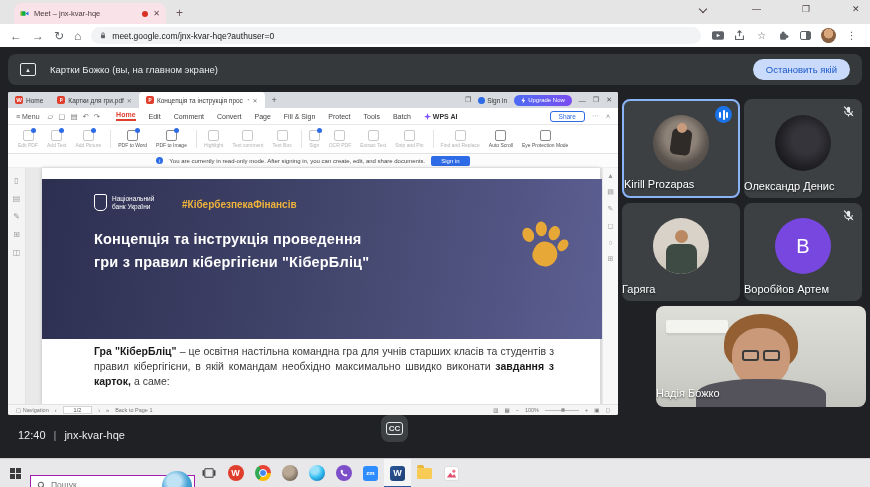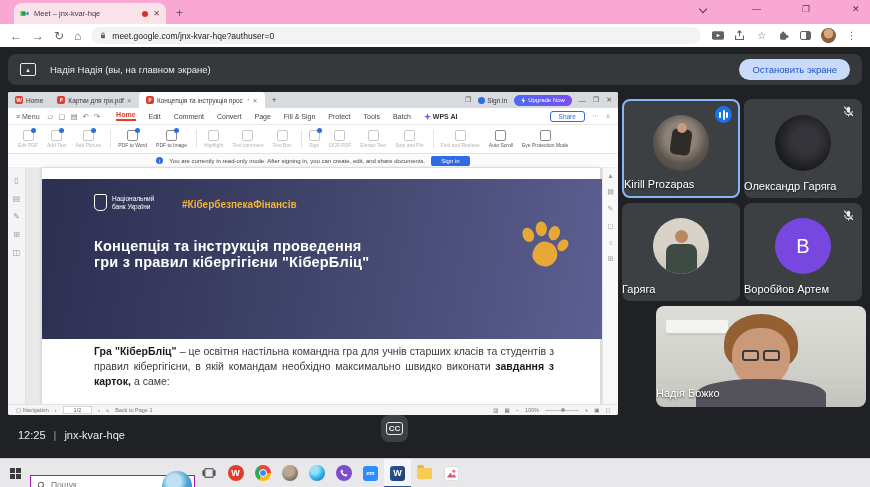--- a/index.html
+++ b/index.html
@@ -1,21 +1,21 @@
 <!DOCTYPE html>
 <html><head>
 <meta charset="utf-8">
 <style>
   * { margin:0; padding:0; box-sizing:border-box; font-family:"Liberation Sans","DejaVu Sans",sans-serif; }
   html,body { width:870px; height:487px; }
   body { position:relative; overflow:hidden; background:#202124; }
   .abs { position:absolute; }
 
   
-  #tabstrip { left:0; top:0; width:870px; height:36px; background:#f9a8d4; }
+  #tabstrip { left:0; top:0; width:870px; height:36px; background:#e5e5e5; }
   .btab { left:14px; top:3px; width:152px; height:21px; background:#FAE3E8; border-radius:8px 8px 0 0;
           display:flex; align-items:center; gap:5px; padding:0 6px; }
   .btab-title { font-size:7.5px; color:#45383C; white-space:nowrap; overflow:hidden; flex:1; }
   .rec-dot { width:6px; height:6px; border-radius:50%; background:#D93025; flex:none; }
   .tab-x { font-size:8px; color:#5F4A4F; flex:none; }
   .newtab { left:176px; top:6px; font-size:12px; color:#6C5257; }
   .winctl { top:4px; font-size:9px; color:#4A3B3F; }
   #navbar { left:0; top:24px; width:870px; height:23px; background:#FFFFFF; display:flex; align-items:center; }
   .navic { font-size:12px; color:#5F6368; margin-left:10px; }
   #urlpill { margin-left:10px; width:610px; height:17px; background:#F1F3F4; border-radius:9px;
@@ -81,21 +81,21 @@
   #wps-rrail { position:absolute; right:0; top:0; width:16px; height:100%; background:#F8F8F9; border-left:1px solid #E6E6E7;
                display:flex; flex-direction:column; align-items:center; gap:9px; padding-top:4px; color:#9a9a9a; font-size:7px; }
   #page { position:absolute; left:34px; top:0; width:558px; height:236px; background:#FFFFFF; box-shadow:0 0 4px rgba(0,0,0,.18); }
   #doc-banner { position:absolute; left:0; top:11px; width:572px; height:160px;
                 background:linear-gradient(100deg,#2C2F50 0%,#45486F 55%,#5D6094 100%); }
   #nbu { position:absolute; left:52px; top:15px; display:flex; align-items:center; gap:5px; }
   .nbu-emblem { width:13px; height:17px; border:1.3px solid #fff; border-radius:2px 2px 5px 5px; }
   .nbu-text { font-size:6.5px; color:#fff; line-height:1.2; }
   #hashtag { position:absolute; left:140px; top:20px; font-size:10px; font-weight:bold; color:#EFB33C; }
   .doc-title { position:absolute; left:52px; color:#fff; font-weight:bold; font-size:14.5px; letter-spacing:.2px; }
-  #dt1 { top:59px; } #dt2 { top:75px; }
+  #dt1 { top:52px; } #dt2 { top:75px; }
   #doc-sub { position:absolute; left:52px; top:112px; font-size:11.5px; color:#C2A258; }
   #paw { position:absolute; right:45px; top:42px; width:52px; height:52px; }
   #doc-para { position:absolute; left:52px; top:176px; width:460px; font-size:10.5px; line-height:1.45; color:#3A3A3A; text-align:justify; }
   #doc-para b { color:#191919; }
   #wps-status { position:absolute; left:0; top:312px; width:100%; height:11px; background:#F5F5F6; border-top:1px solid #E2E2E3;
                 display:flex; align-items:center; font-size:5.5px; color:#777; gap:6px; padding:0 8px; }
   .pgbox { background:#fff; border:1px solid #D5D5D5; padding:0 10px; font-size:5.5px; color:#555; }
   .st-right { margin-left:auto; display:flex; align-items:center; gap:6px; }
   .zoom-line { width:34px; height:1px; background:#BDBDBD; position:relative; }
   .zoom-line::after { content:""; position:absolute; left:16px; top:-2px; width:4px; height:4px; border-radius:50%; background:#999; }
@@ -219,22 +219,22 @@
       </span>
     <span id="nav-avatar"></span>
     <span class="ric">⋮</span>
   </div>
 </div>
 
 <div class="abs" id="presbar">
   <span class="pres-ic">
       <span>▲</span>
     </span>
-  <span id="presname">Надія Надія (вы, на главном экране)</span>
-  <button id="stopbtn">Остановить экране</button>
+  <span id="presname">Картки Божко (вы, на главном экране)</span>
+  <button id="stopbtn">Остановить якій</button>
 </div>
 
 <div class="abs" id="wps">
   <div id="wps-tabs">
     <div class="wtab">
       <span class="wps-logo">W</span>
       <span>Home</span>
     </div>
     <div class="wtab">
       <span class="pdf-ic">P</span>
@@ -459,21 +459,21 @@
 </div>
 
 <div class="abs tile" id="tile2">
   <div class="av" id="av2"></div>
   <svg class="micoff" viewBox="0 0 24 24">
     <rect x="9" y="3" width="6" height="11" rx="3" fill="#E8EAED"></rect>
     <path d="M5 11a7 7 0 0014 0" fill="none" stroke="#E8EAED" stroke-width="2"></path>
     <line x1="12" y1="18" x2="12" y2="21" stroke="#E8EAED" stroke-width="2"></line>
     <line x1="4" y1="3" x2="20" y2="20" stroke="#E8EAED" stroke-width="2.4"></line>
   </svg>
-  <span class="tname">Олександр Гаряга</span>
+  <span class="tname">Олександр Денис</span>
 </div>
 
 <div class="abs tile" id="tile3">
   <div class="av" id="av3">
       <div class="hd"></div>
       <div class="sh"></div>
     </div>
   <span class="tname">Гаряга</span>
 </div>
 
@@ -495,21 +495,21 @@
   <div class="glasses">
       <span class="lens"></span>
       <span class="lens"></span>
     </div>
   <div class="torso"></div>
   <span class="tname" style="bottom:8px">Надія Божко</span>
 </div>
 
 <div class="abs" id="meetbar">
   <div id="mb-left">
-    <span>12:25</span>
+    <span>12:40</span>
     <span class="sep">|</span>
     <span>jnx-kvar-hqe</span>
   </div>
 
   <div class="abs" id="cc-btn">
       <span class="cc-inner">CC</span>
     </div>
 
 </div>
 

